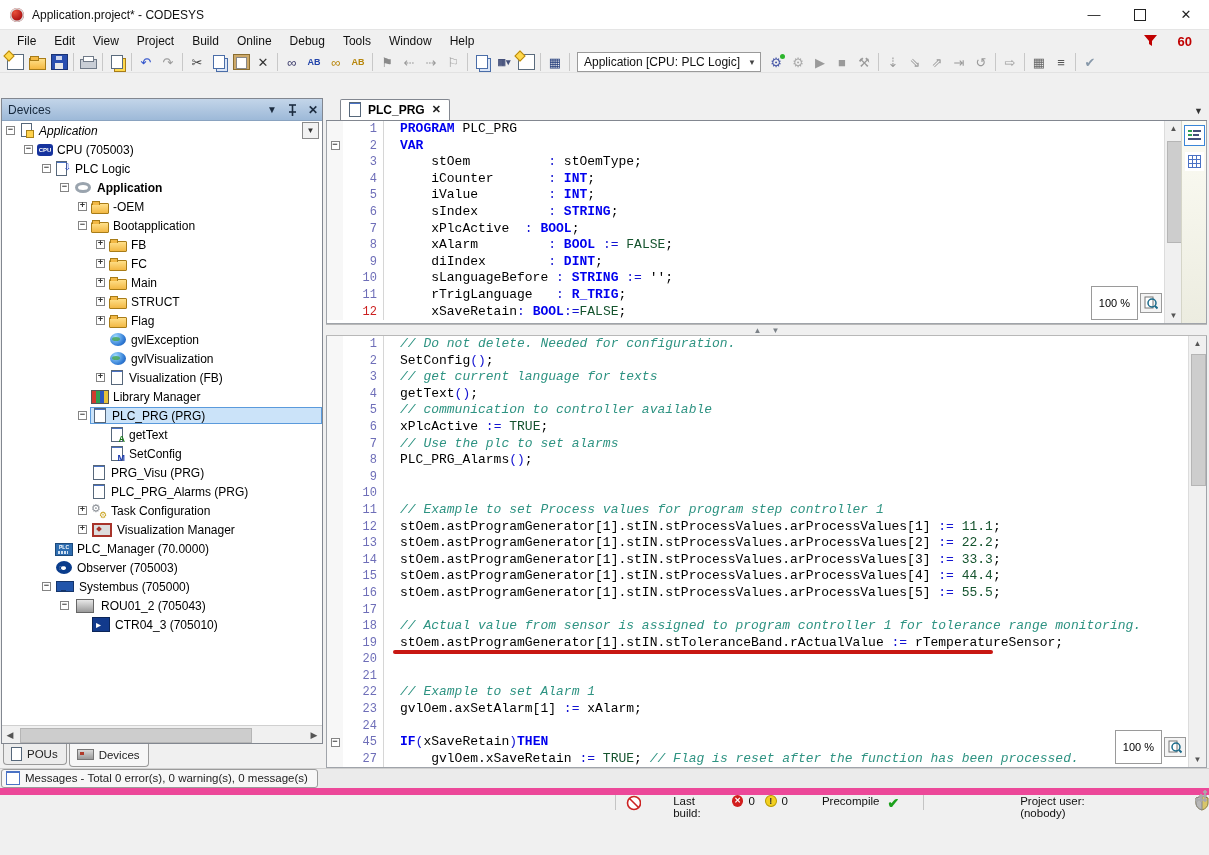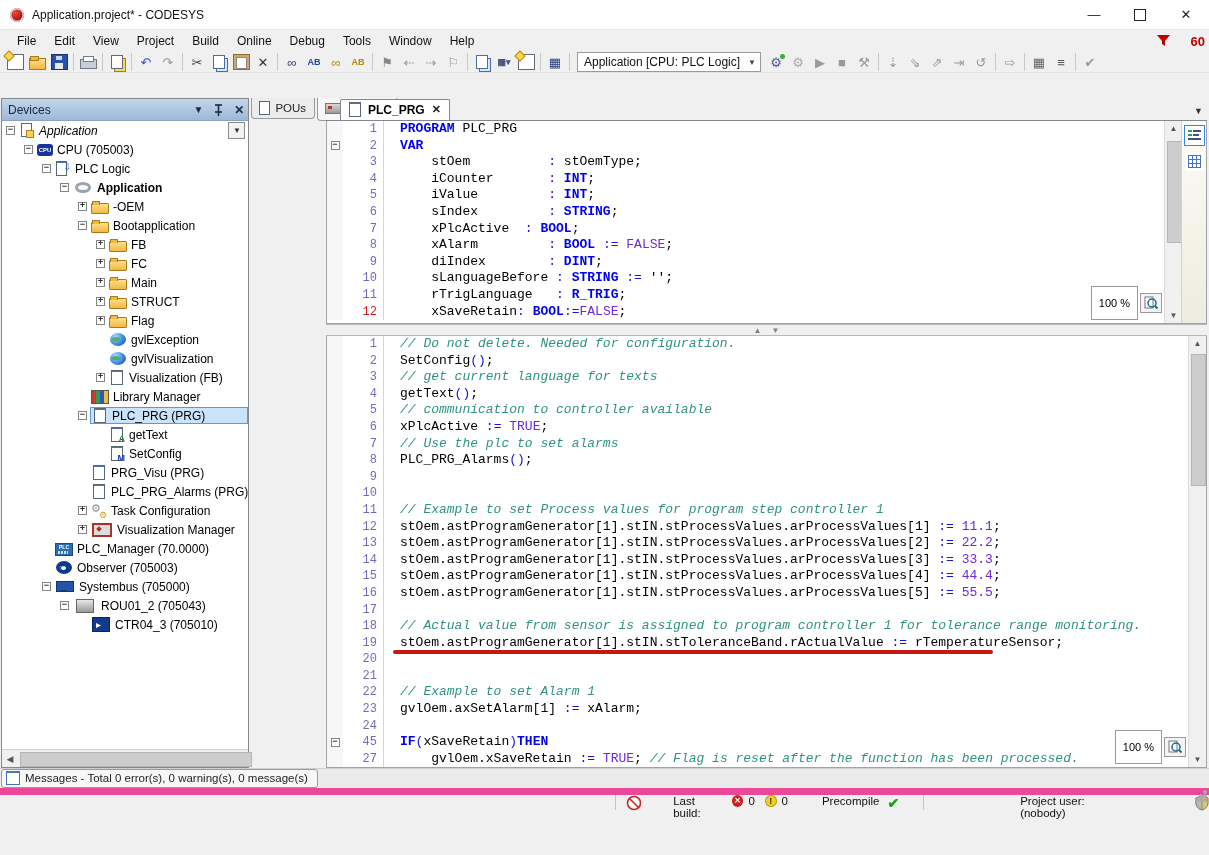--- a/index.html
+++ b/index.html
@@ -10,21 +10,21 @@
   .titlebar{height:30px;background:#ffffff;display:flex;align-items:center;border-bottom:1px solid #e5e5e5;}
   .logo{width:14px;height:14px;border-radius:50%;margin:0 8px 0 10px;background:radial-gradient(circle at 35% 30%,#e8503a,#b01515 60%,#7d0d0d);box-shadow:0 0 0 1.5px #d8d8d8 inset;}
   .wtitle{font-size:12px;color:#111;}
   .winbtns{margin-left:auto;display:flex;}
   .winbtn{width:46px;height:29px;display:flex;align-items:center;justify-content:center;font-size:13px;color:#222;cursor:default;}
   .maxglyph{width:10px;height:10px;border:1px solid #222;display:inline-block;}
 
   
   .menubar{height:26px;background:#f0f0f0;display:flex;align-items:center;padding-left:8px;}
   .mitem{padding:4px 9px;font-size:12px;color:#111;}
-  .menuright{margin-left:auto;display:flex;align-items:center;padding-right:4px;gap:20px;}
+  .menuright{margin-left:auto;display:flex;align-items:center;padding-right:17px;gap:20px;}
   .cnt{color:#c00000;font-weight:bold;font-size:13px;}
 
   
   .toolbar{height:26px;background:#f0f0f0;display:flex;align-items:center;padding-left:4px;border-bottom:1px solid #e2e2e2;}
   .tbi{width:22px;height:20px;display:flex;align-items:center;justify-content:center;font-size:13px;position:relative;}
   .tbsep{width:1px;height:18px;background:#c8c8c8;margin:0 3px;}
   .tbcombo{display:flex;align-items:center;border:1px solid #9a9a9a;background:#fff;height:18px;margin:0 4px;padding:0 4px 0 6px;font-size:12px;color:#111;}
   .tbcombo .arr{margin-left:8px;font-size:8px;color:#444;}
   .glogin::after{content:"";position:absolute;right:2px;top:2px;width:5px;height:5px;border-radius:50%;background:#2db52d;}
   
@@ -38,21 +38,21 @@
   .icx-save::before{content:"";position:absolute;left:4px;top:1px;width:6px;height:4px;background:#cfd8ef;}
   .icx-print{background:#c9ced6;border:1px solid #707a88;height:8px;margin-top:4px;}
   .icx-print::before{content:"";position:absolute;top:-4px;left:2px;width:9px;height:4px;background:#fff;border:1px solid #707a88;}
   .icx-pages{background:#fff;border:1px solid #5a6b7d;box-shadow:3px 3px 0 -1px #ffd94d,3px 3px 0 0 #a87c18;width:10px;height:12px;}
   .icx-copy{background:#fff;border:1px solid #4a6da8;box-shadow:3px 3px 0 -1px #dbe6f7,3px 3px 0 0 #4a6da8;width:10px;height:12px;}
   .icx-paste{background:#cda96a;border:1px solid #8a6d2f;}
   .icx-paste::after{content:"";position:absolute;left:2px;top:2px;width:9px;height:10px;background:#fff;border:1px solid #888;}
 
   
   .work{flex:1;display:flex;padding-top:25px;box-sizing:border-box;background:#f0f0f0;position:relative;}
-  .leftcol{width:322px;display:flex;flex-direction:row;margin-left:1px;}
+  .leftcol{width:322px;display:flex;flex-direction:column;margin-left:1px;}
   .devpanel{flex:1;display:flex;flex-direction:column;border:1px solid #828790;background:#fff;}
   .devhead{height:21px;background:linear-gradient(#c3d5e9,#9db9d8);display:flex;align-items:center;padding:0 4px 0 6px;font-size:12px;color:#16283c;border-bottom:1px solid #8aa3c0;}
   .devhead .hbtns{margin-left:auto;display:flex;align-items:center;gap:10px;color:#1c2c40;font-size:10px;}
   .tree{flex:1;overflow:hidden;background:#fff;position:relative;font-size:12px;}
   .trow{height:19px;display:flex;align-items:center;white-space:nowrap;}
   .exp{width:9px;height:9px;box-sizing:border-box;border:1px solid #848484;background:#fff;font:bold 9px/7px "Liberation Mono",monospace;text-align:center;color:#333;flex:0 0 9px;margin-right:3px;}
   .expsp{width:12px;flex:0 0 12px;}
   .rowbody{display:flex;align-items:center;flex:1;height:17px;padding-left:1px;}
   .rowbody.sel{background:#cbe3f9;border:1px solid #5a9adc;height:17px;box-sizing:border-box;}
   .tlabel{margin-left:4px;color:#000;}
@@ -114,21 +114,21 @@
   .decl{height:202px;}
   .impl{flex:1;}
   .crow{height:16.6px;display:flex;align-items:center;position:relative;font-family:"Liberation Mono",monospace;font-size:13px;white-space:pre;}
   .cfold{width:16px;flex:0 0 16px;display:flex;align-items:center;justify-content:center;background:#f7f7f7;height:100%;}
   .foldbox{width:9px;height:9px;box-sizing:border-box;border:1px solid #848484;background:#fff;font:bold 9px/7px "Liberation Mono",monospace;text-align:center;color:#333;}
   .clnum{width:34px;flex:0 0 34px;text-align:right;padding-right:6px;color:#6e6eb8;border-right:1px solid #d6d6d6;font-size:12px;height:100%;line-height:16.6px;}
   .clnum.red{color:#cc2020;}
   .ctext{padding-left:16px;line-height:16.6px;}
   .tk{color:#0000ee;font-weight:bold;}
   .to{color:#1414d2;}
-  .tl{color:#6d28d9;}
+  .tl{color:#14532d;}
   .tc{color:#2e9382;font-style:italic;}
   .tp{color:#000;}
   .crow.ul::after{content:"";position:absolute;left:66px;top:15px;width:600px;height:4px;background:#c81712;border-radius:3px;}
   .splitter{height:10px;background:#f0f0f0;border-top:1px solid #b8b8b8;border-bottom:1px solid #b8b8b8;display:flex;align-items:center;justify-content:center;gap:10px;color:#7c8288;font-size:8px;}
   .vscroll{position:absolute;top:0;bottom:0;width:17px;background:#f0f0f0;border-left:1px solid #dcdcdc;display:flex;flex-direction:column;align-items:center;}
   .decl .vscroll{right:24px;}
   .impl .vscroll{right:0;}
   .vs-arrow{font-size:8px;color:#555;height:15px;line-height:15px;}
   .vthumb{width:13px;background:#cdcdcd;border:1px solid #b5b5b5;position:absolute;left:2px;}
   .viewstrip{position:absolute;right:0;top:0;bottom:0;width:24px;background:linear-gradient(180deg,#fcfcf4,#ecece0);border-left:1px solid #d5d5c8;display:flex;flex-direction:column;align-items:center;padding-top:4px;gap:6px;}

